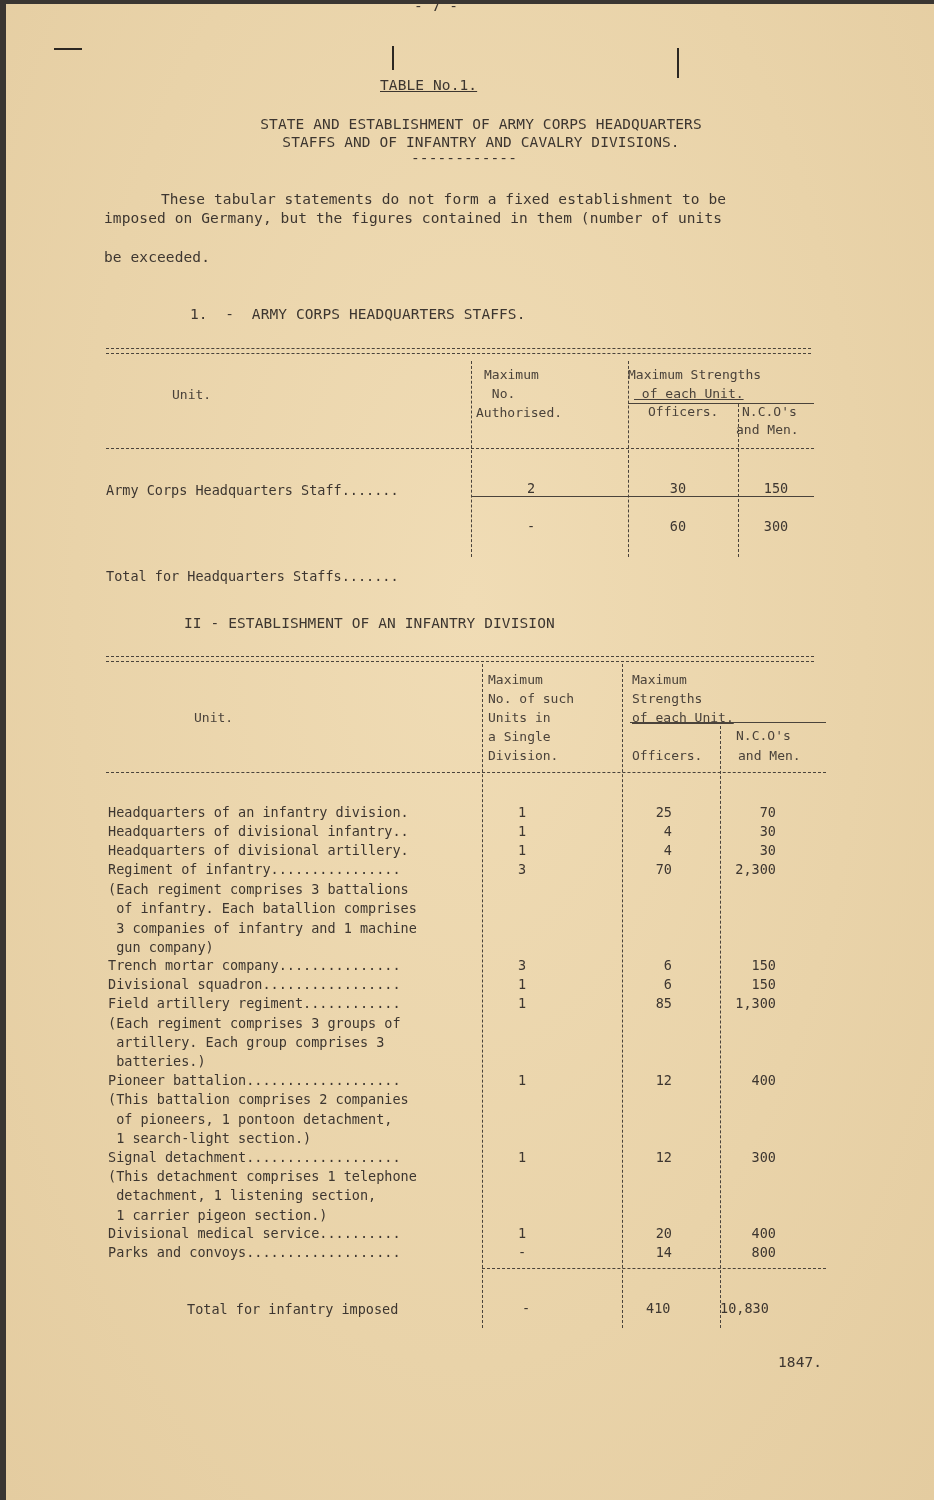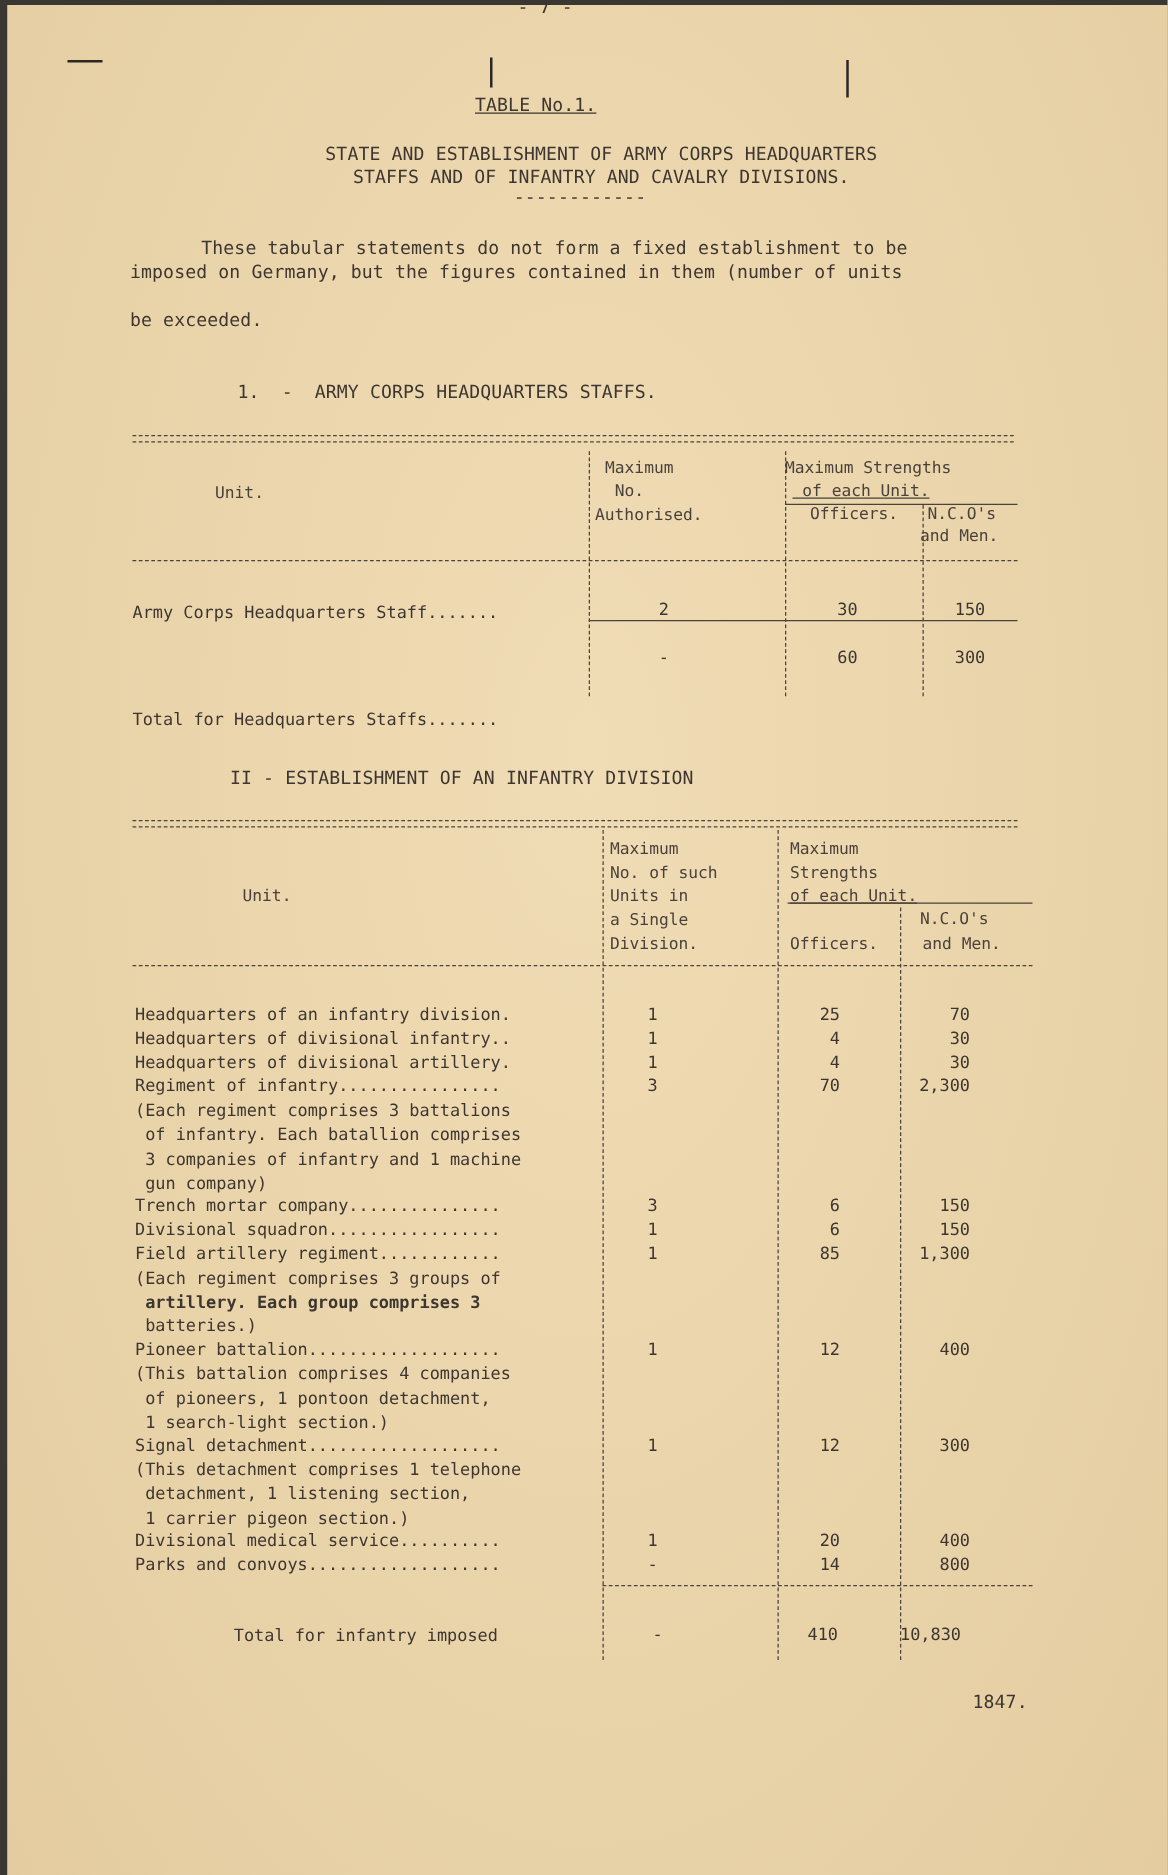--- a/index.html
+++ b/index.html
@@ -143,30 +143,30 @@
       <div class="abs s r" style="left:620px;top:972px;width:46px;">6</div>
       <div class="abs s r" style="left:716px;top:972px;width:54px;">150</div>
     </div>
     <div>
       <div class="abs s" style="left:102px;top:991px;">Field artillery regiment............</div>
       <div class="abs s" style="left:512px;top:991px;">1</div>
       <div class="abs s r" style="left:620px;top:991px;width:46px;">85</div>
       <div class="abs s r" style="left:716px;top:991px;width:54px;">1,300</div>
     </div>
     <div class="abs s" style="left:102px;top:1011px;">(Each regiment comprises 3 groups of</div>
-    <div class="abs s" style="left:102px;top:1030px;font-weight:bold;"> artillery. Each group comprises 3</div>
+    <div class="abs s" style="left:102px;top:1030px;"> artillery. Each group comprises 3</div>
     <div class="abs s" style="left:102px;top:1049px;"> batteries.)</div>
 
     <div>
       <div class="abs s" style="left:102px;top:1068px;">Pioneer battalion...................</div>
       <div class="abs s" style="left:512px;top:1068px;">1</div>
       <div class="abs s r" style="left:620px;top:1068px;width:46px;">12</div>
       <div class="abs s r" style="left:716px;top:1068px;width:54px;">400</div>
     </div>
-    <div class="abs s" style="left:102px;top:1087px;">(This battalion comprises 4 companies</div>
+    <div class="abs s" style="left:102px;top:1087px;">(This battalion comprises 2 companies</div>
     <div class="abs s" style="left:102px;top:1107px;"> of pioneers, 1 pontoon detachment,</div>
     <div class="abs s" style="left:102px;top:1126px;"> 1 search-light section.)</div>
 
     <div>
       <div class="abs s" style="left:102px;top:1145px;">Signal detachment...................</div>
       <div class="abs s" style="left:512px;top:1145px;">1</div>
       <div class="abs s r" style="left:620px;top:1145px;width:46px;">12</div>
       <div class="abs s r" style="left:716px;top:1145px;width:54px;">300</div>
     </div>
     <div class="abs s" style="left:102px;top:1164px;">(This detachment comprises 1 telephone</div>

